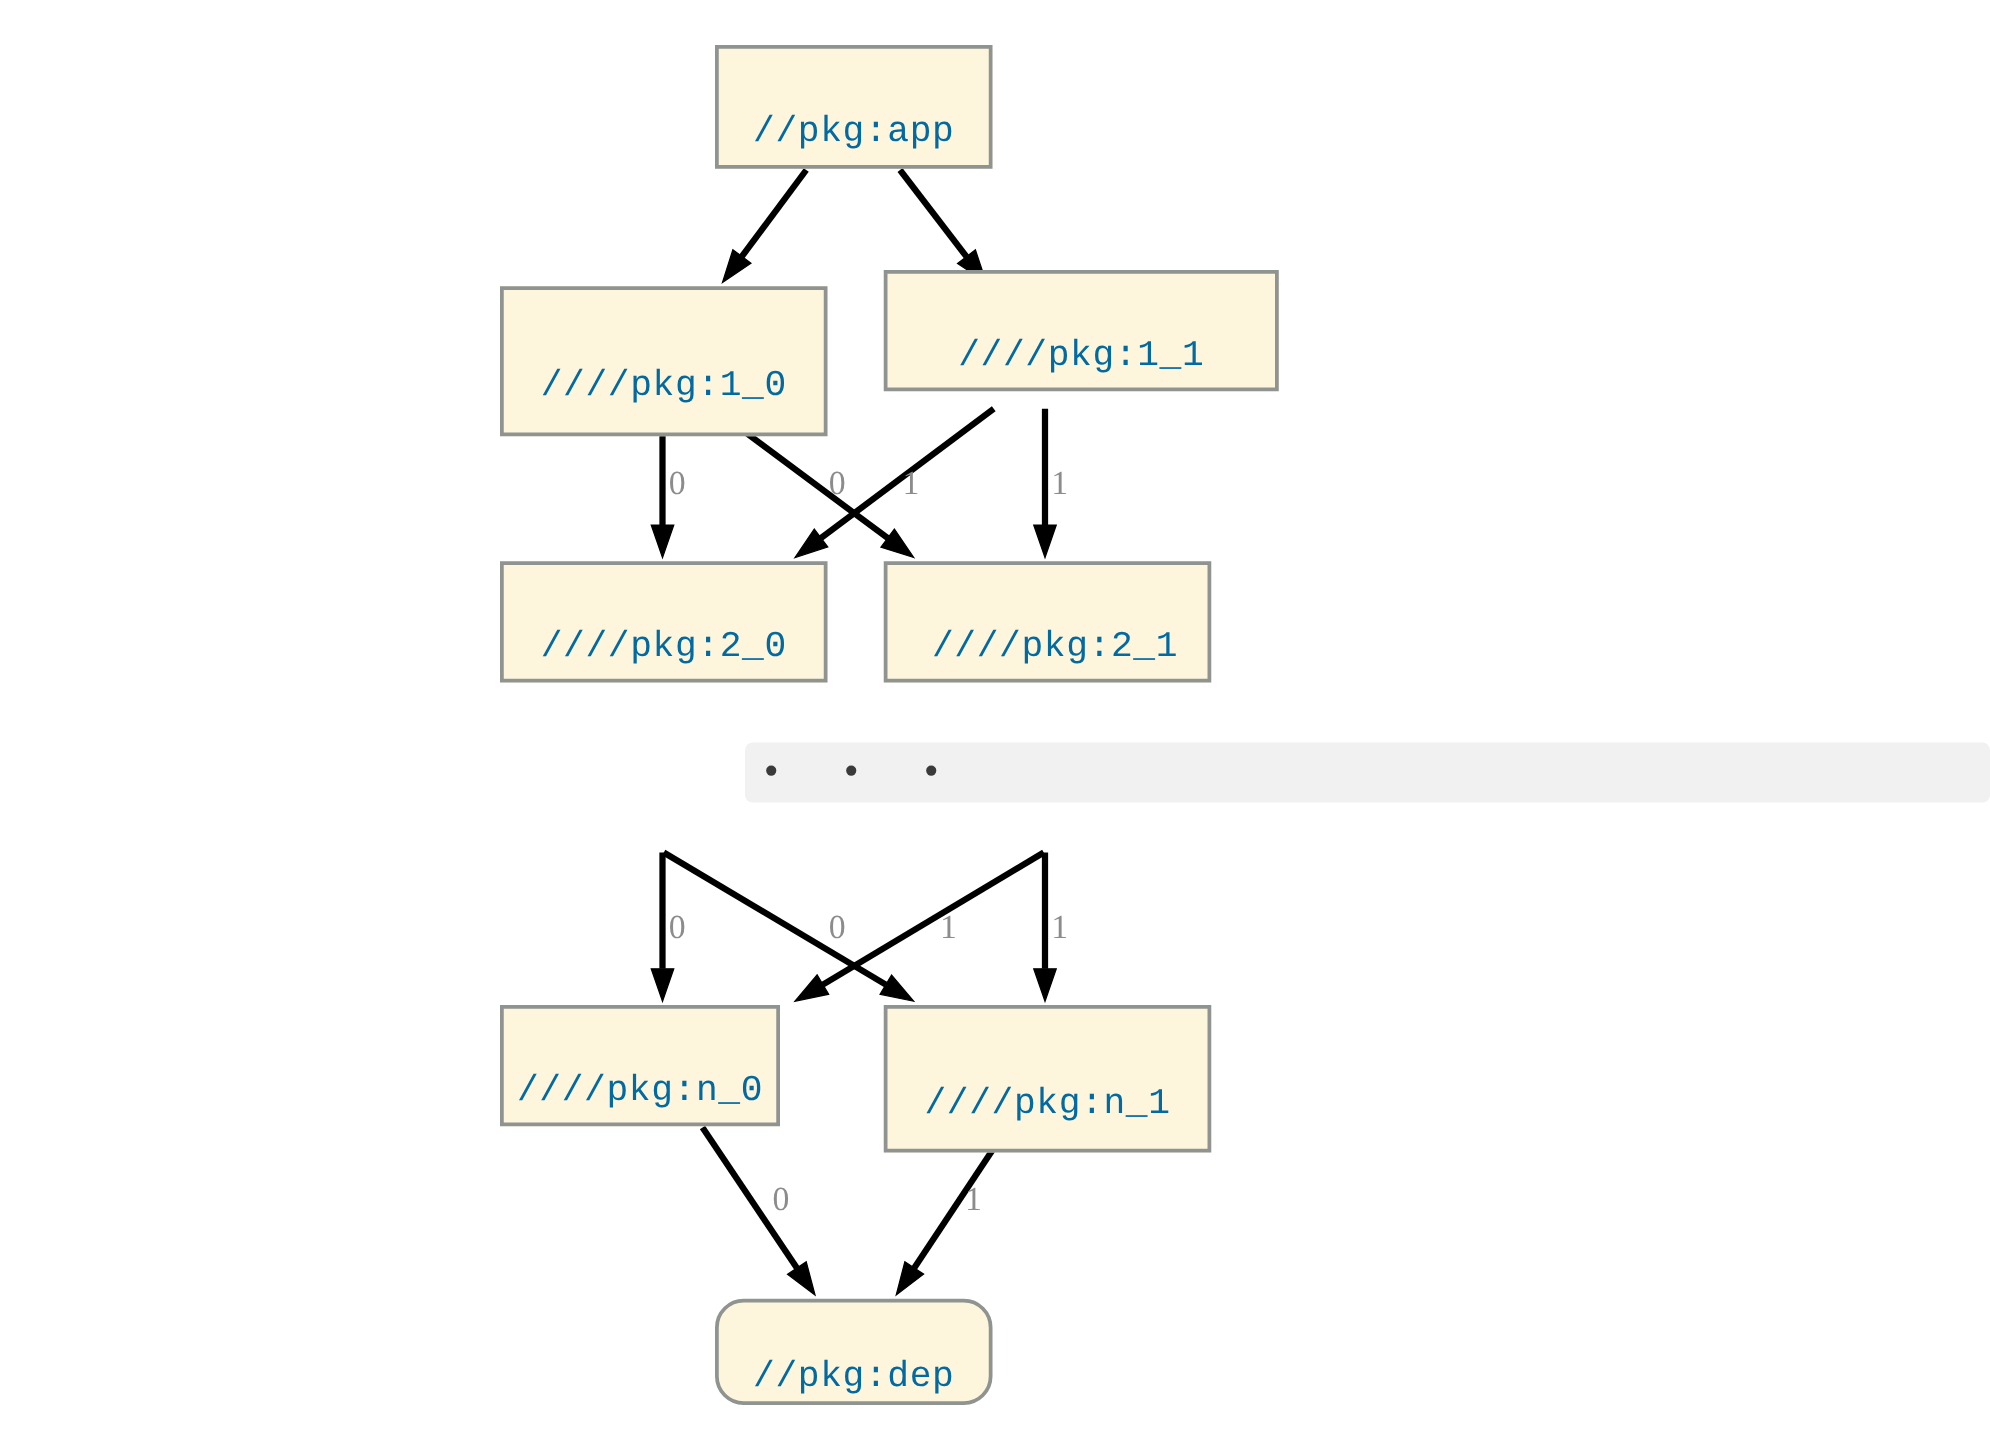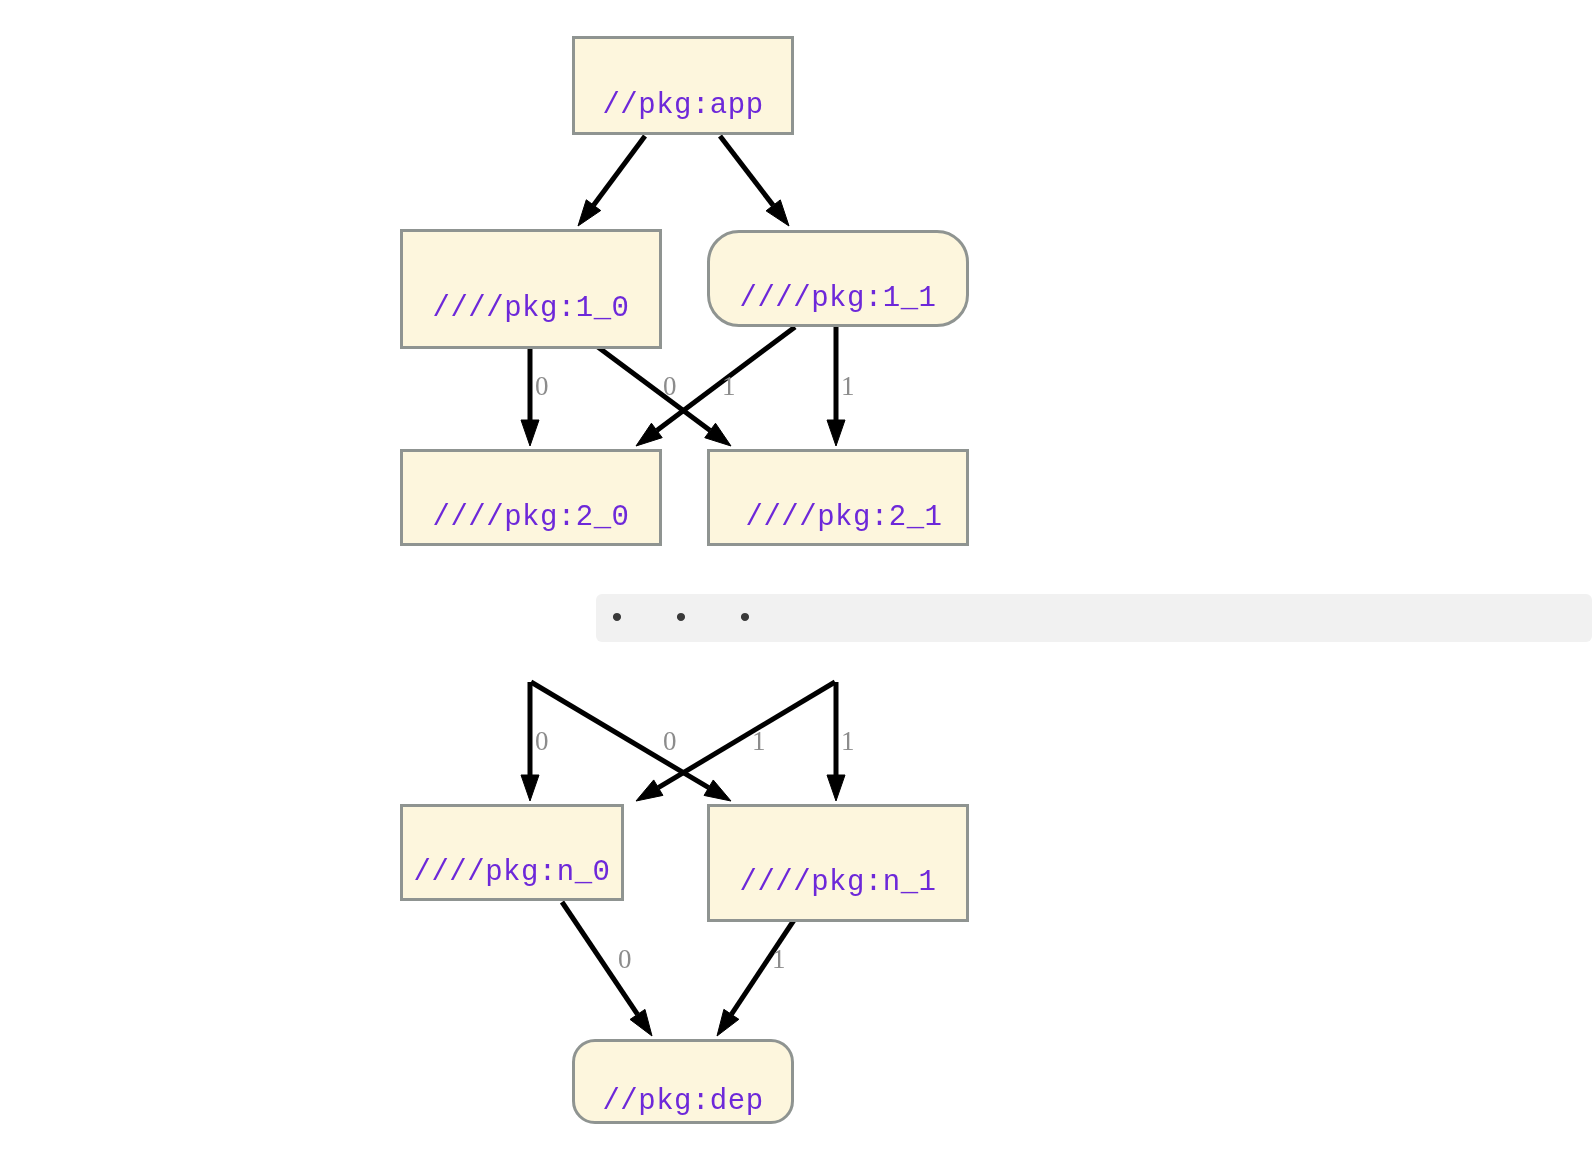--- a/index.html
+++ b/index.html
@@ -26,21 +26,21 @@
     box-sizing: border-box;
     background: #fdf6dd;
     border: 3px solid #8f9491;
     display: flex;
     align-items: center;
     justify-content: center;
   }
   .node-label {
     font-family: "Liberation Mono", "DejaVu Sans Mono", monospace;
     font-size: 29px;
-    color: #6d28d9;
+    color: #0369a1;
     letter-spacing: 0.5px;
     white-space: nowrap;
     user-select: none;
     margin-top: 39px;
   }
   .ellipsis-band {
     position: absolute;
     background: #f1f1f1;
     border-radius: 6px;
     display: flex;
@@ -141,21 +141,21 @@
       </g>
   </svg>
 
   <div id="nodes-group">
       <div class="node-box" style="left: 572px; top: 36px; width: 222px; height: 99px; background: rgb(253, 246, 221); border-color: rgb(143, 148, 145);">
         <span class="node-label">//pkg:app</span>
       </div>
       <div class="node-box" style="left: 400px; top: 229px; width: 262px; height: 120px; background: rgb(253, 246, 221); border-color: rgb(143, 148, 145);">
         <span class="node-label">////pkg:1_0</span>
       </div>
-      <div class="node-box" style="left: 707px; top: 230px; width: 262px; height: 97px; background: rgb(253, 246, 221); border-color: rgb(143, 148, 145); border-radius: 32px;">
+      <div class="node-box" style="left: 707px; top: 216px; width: 316px; height: 97px; background: rgb(253, 246, 221); border-color: rgb(143, 148, 145);">
         <span class="node-label">////pkg:1_1</span>
       </div>
       <div class="node-box" style="left: 400px; top: 449px; width: 262px; height: 97px; background: rgb(253, 246, 221); border-color: rgb(143, 148, 145);">
         <span class="node-label">////pkg:2_0</span>
       </div>
       <div class="node-box" style="left: 707px; top: 449px; width: 262px; height: 97px; background: rgb(253, 246, 221); border-color: rgb(143, 148, 145); padding-left: 12px;">
         <span class="node-label">////pkg:2_1</span>
       </div>
       <div class="node-box" style="left: 400px; top: 804px; width: 224px; height: 97px; background: rgb(253, 246, 221); border-color: rgb(143, 148, 145);">
         <span class="node-label">////pkg:n_0</span>

